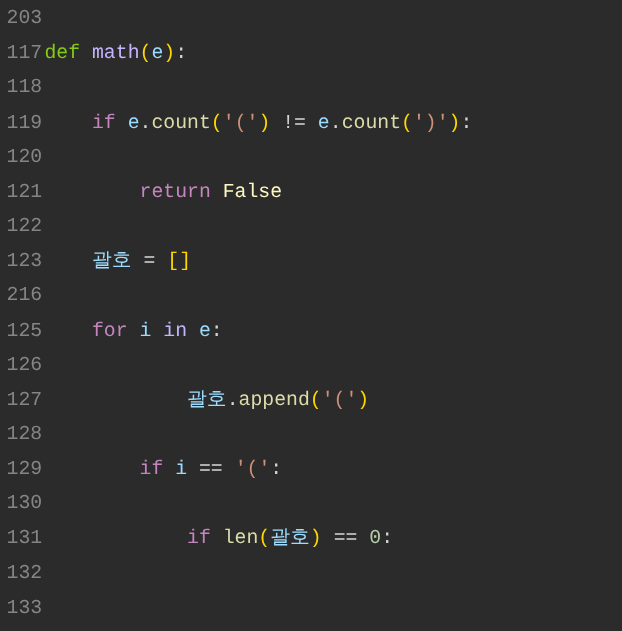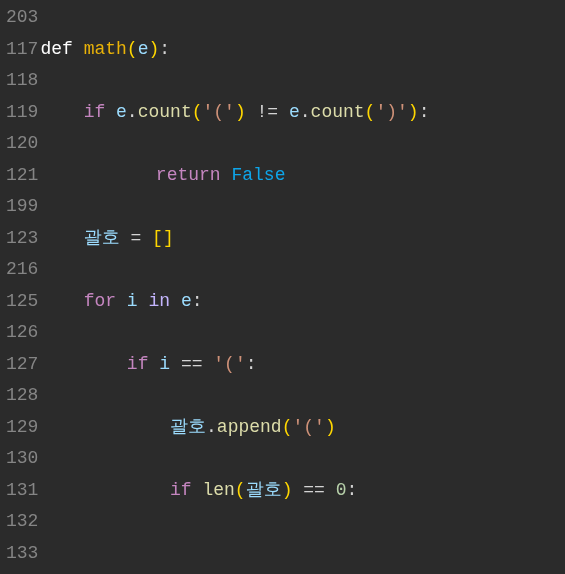--- a/index.html
+++ b/index.html
@@ -26,69 +26,69 @@
     user-select: none;
     flex-shrink: 0;
   }
   .code {
     white-space: pre;
     flex: 1;
   }
   .line {
     height: 31.5px;
   }
-  .kw-def { color: #ffffff; text-align: center; }
+  .kw-def { color: #84cc16; text-align: center; }
   .kw-flow { color: #c586c0; }
   .kw-for { color: #c586c0; }
   .kw-in { color: #c4b5fd; }
-  .kw-return { color: #c586c0; margin-left: 29px; }
-  .fn-name { color: #eab308; }
+  .kw-return { color: #c586c0; }
+  .fn-name { color: #c4b5fd; }
   .fn-call { color: #dcdcaa; }
   .paren { color: #ffd700; }
   .var { color: #9cdcfe; }
   .op { color: #d4d4d4; }
   .str { color: #ce9178; }
   .num { color: #b5cea8; }
-  .const { color: #0ea5e9; }
+  .const { color: #fef9c3; }
   .bracket { color: #ffd700; }
   .plain { color: #d4d4d4; }
   .builtin { color: #dcdcaa; }
 </style>
 </head>
 <body>
 
 <div class="editor">
   <div class="gutter">
     <div class="line">203</div>
     <div class="line">117</div>
     <div class="line">118</div>
     <div class="line">119</div>
     <div class="line">120</div>
     <div class="line">121</div>
-    <div class="line">199</div>
+    <div class="line">122</div>
     <div class="line">123</div>
     <div class="line">216</div>
     <div class="line">125</div>
     <div class="line">126</div>
     <div class="line">127</div>
     <div class="line">128</div>
     <div class="line">129</div>
     <div class="line">130</div>
     <div class="line">131</div>
     <div class="line">132</div>
     <div class="line">133</div>
   </div>
   <div class="code">
 <div class="line"><span class="kw-def">def</span> <span class="fn-name">math</span><span class="paren">(</span><span class="var">e</span><span class="paren">)</span><span class="plain">:</span></div>
 <div class="line">    <span class="kw-flow">if</span> <span class="var">e</span><span class="plain">.</span><span class="fn-call">count</span><span class="paren">(</span><span class="str">'('</span><span class="paren">)</span> <span class="op">!=</span> <span class="var">e</span><span class="plain">.</span><span class="fn-call">count</span><span class="paren">(</span><span class="str">')'</span><span class="paren">)</span><span class="plain">:</span></div>
 <div class="line">        <span class="kw-return">return</span> <span class="const">False</span></div>
 <div class="line">    <span class="var">괄호</span> <span class="op">=</span> <span class="bracket">[</span><span class="bracket">]</span></div>
 <div class="line">    <span class="kw-for">for</span> <span class="var">i</span> <span class="kw-in">in</span> <span class="var">e</span><span class="plain">:</span></div>
+<div class="line">            <span class="var">괄호</span><span class="plain">.</span><span class="fn-call">append</span><span class="paren">(</span><span class="str">'('</span><span class="paren">)</span></div>
 <div class="line">        <span class="kw-flow">if</span> <span class="var">i</span> <span class="op">==</span> <span class="str">'('</span><span class="plain">:</span></div>
-<div class="line">            <span class="var">괄호</span><span class="plain">.</span><span class="fn-call">append</span><span class="paren">(</span><span class="str">'('</span><span class="paren">)</span></div>
 <div class="line">            <span class="kw-flow">if</span> <span class="builtin">len</span><span class="paren">(</span><span class="var">괄호</span><span class="paren">)</span> <span class="op">==</span> <span class="num">0</span><span class="plain">:</span></div>
 
 
 
 
 
 
 
 
 

